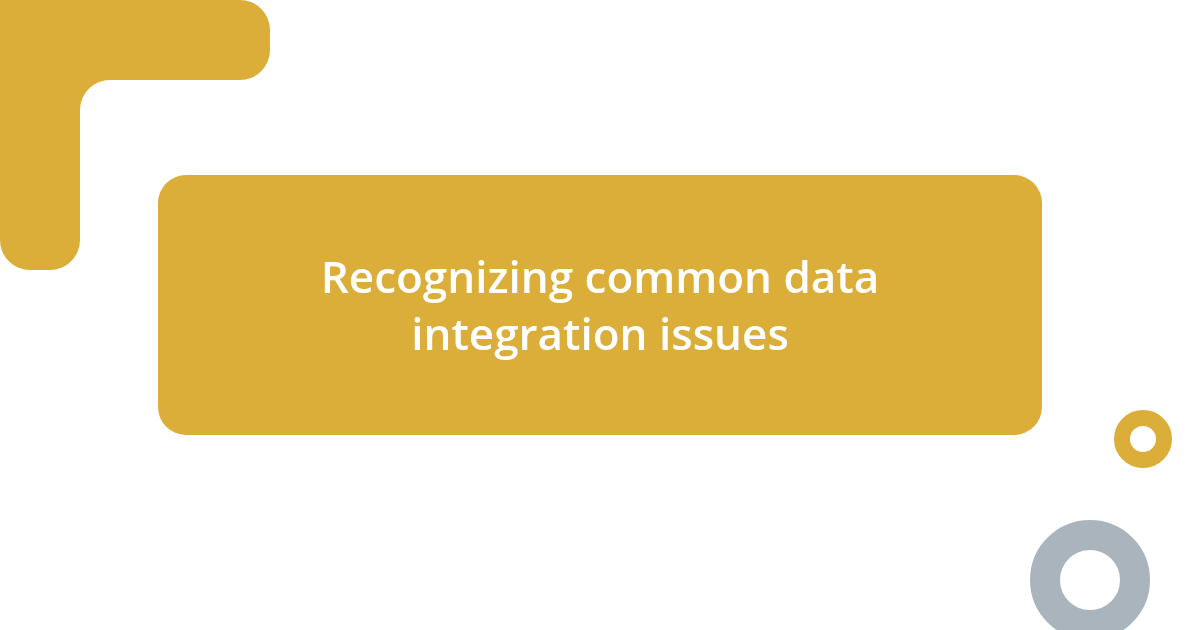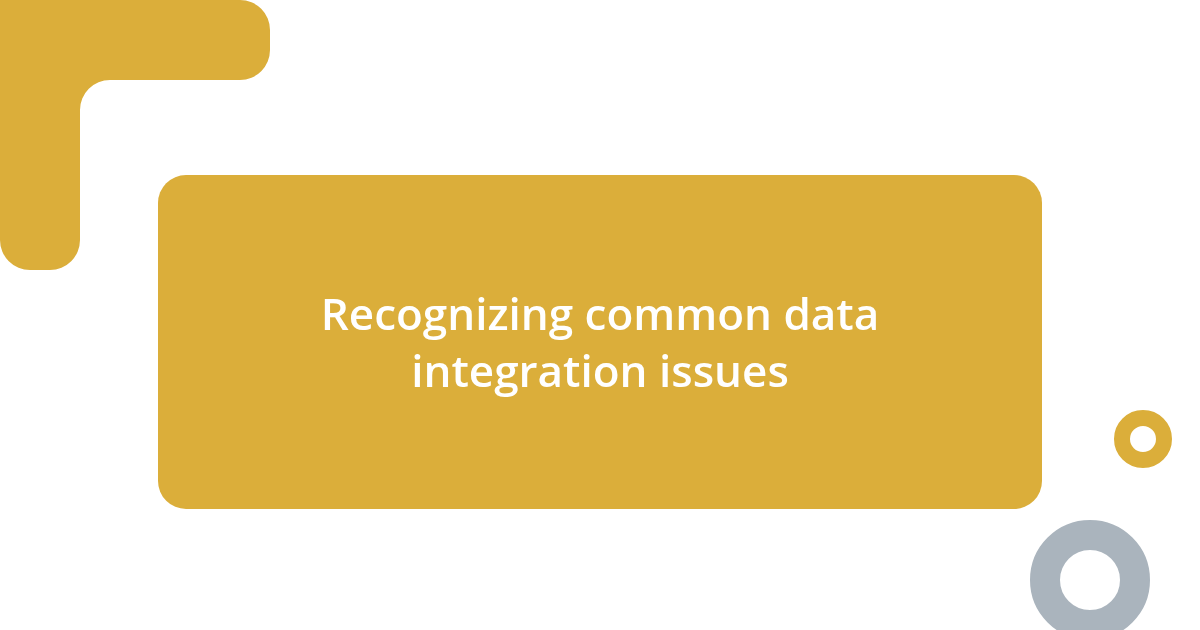--- a/index.html
+++ b/index.html
@@ -21,21 +21,21 @@
       left: -40px;
       width: 320px;
       height: 320px;
       pointer-events: none;
     }
     .title-card {
       position: absolute;
       top: 175px;
       left: 158px;
       width: 884px;
-      height: 334px;
+      height: 260px;
       background: #dbae3a;
       border-radius: 28px;
       display: flex;
       align-items: center;
       justify-content: center;
       padding: 40px 80px;
     }
     .title-text {
       color: #ffffff;
       font-size: 44px;

